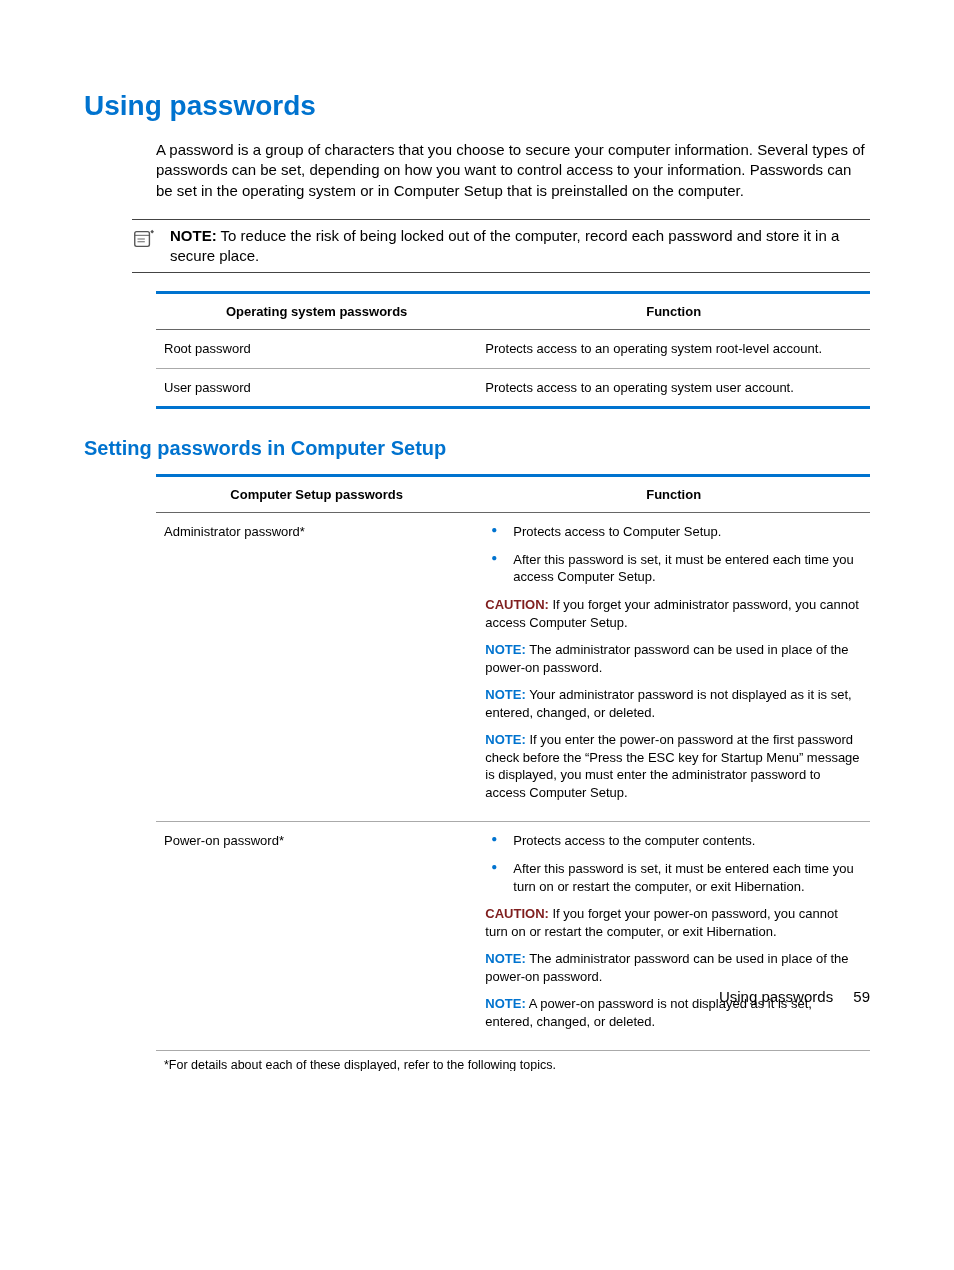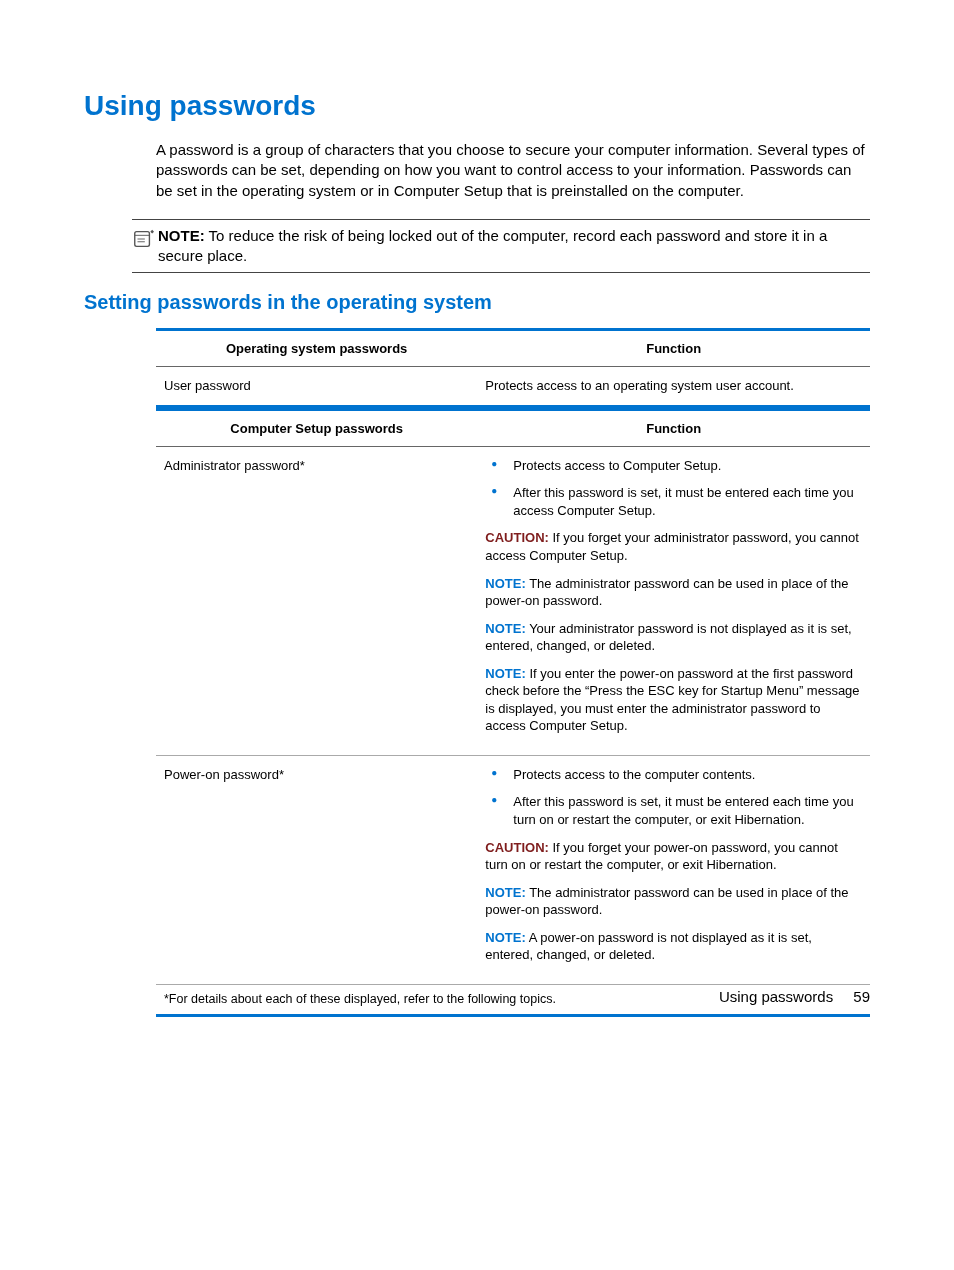--- a/index.html
+++ b/index.html
@@ -27,21 +27,21 @@
     line-height: 1.35;
     margin: 0 0 18px 72px;
   }
   .note-block {
     margin: 0 0 18px 48px;
     border-top: 1px solid #444;
     border-bottom: 1px solid #444;
     padding: 6px 0;
     display: flex;
     align-items: flex-start;
-    gap: 4px;
+    gap: 16px;
     font-size: 15px;
     line-height: 1.35;
   }
   .note-icon {
     flex: 0 0 auto;
     width: 22px;
     height: 22px;
     margin-top: 2px;
   }
   .note-text .prefix {
@@ -141,37 +141,41 @@
         <path d="M20 4 L22 2 L24 4 L22 6 Z" fill="#555"></path>
         <path d="M6 12 H14 M6 15 H14" stroke="#555" stroke-width="1"></path>
       </svg>
     </span>
     <span class="note-text">
       <span class="prefix">NOTE:</span>
       <span>To reduce the risk of being locked out of the computer, record each password and store it in a secure place.</span>
     </span>
   </div>
 
-  <h2 class="sub-heading">Setting passwords in the operating system</h2>
 
   <table class="pwd-table">
     <thead>
       <tr>
         <th class="col-left">Operating system passwords</th>
         <th class="col-right">Function</th>
       </tr>
     </thead>
     <tbody>
       <tr>
+        <td>Root password</td>
+        <td>Protects access to an operating system root-level account.</td>
+      </tr>
+      <tr>
         <td>User password</td>
         <td>Protects access to an operating system user account.</td>
       </tr>
     </tbody>
   </table>
 
+  <h2 class="sub-heading" style="margin-top:28px;">Setting passwords in Computer Setup</h2>
 
   <table class="pwd-table">
     <thead>
       <tr>
         <th class="col-left">Computer Setup passwords</th>
         <th class="col-right">Function</th>
       </tr>
     </thead>
     <tbody>
       <tr>

